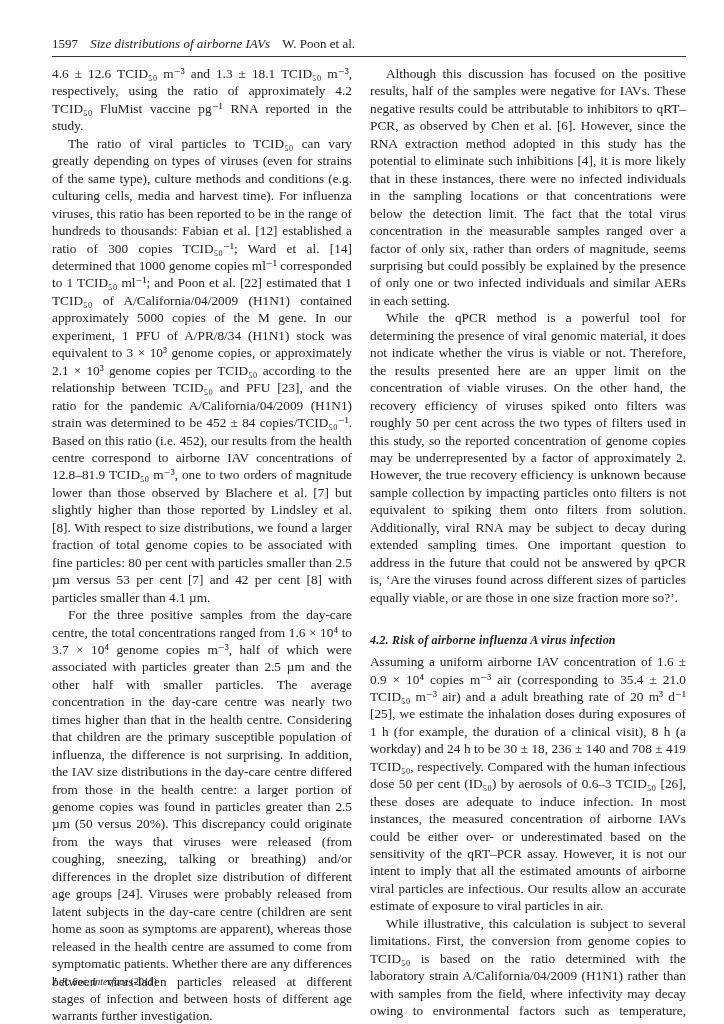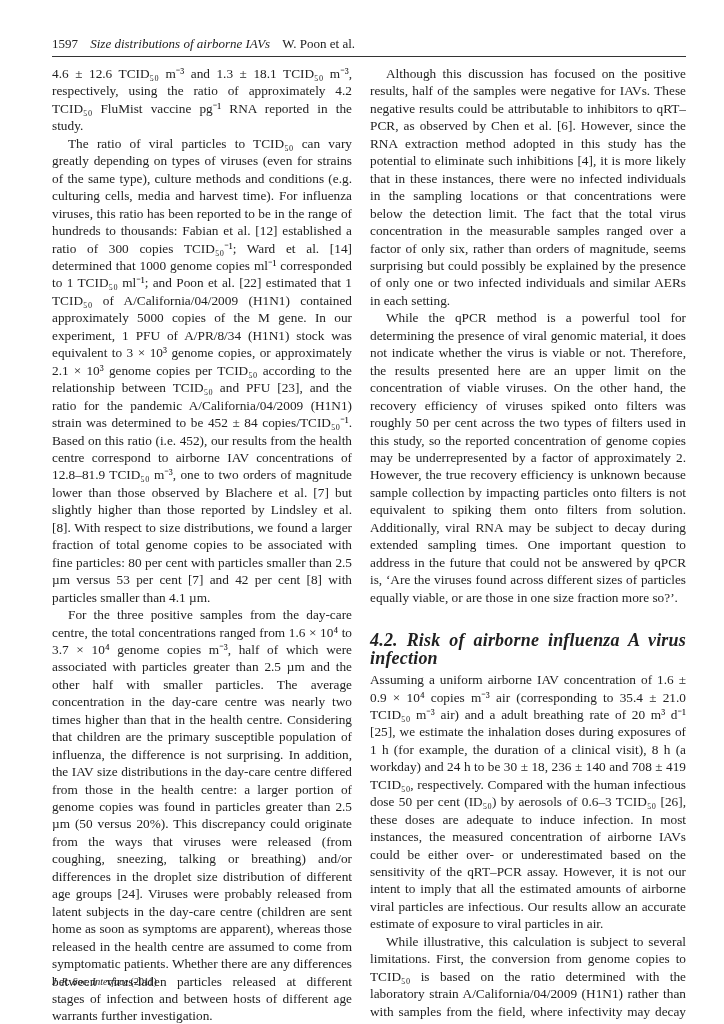--- a/index.html
+++ b/index.html
@@ -6,23 +6,23 @@
   body { width: 724px; height: 1024px; position: relative; overflow: hidden;
          font-family: "Liberation Serif", "DejaVu Serif", serif; color: #222; }
   .header { position: absolute; left: 52px; top: 36px; width: 634px; height: 20px;
             font-size: 13px; border-bottom: 1px solid #333; }
   .header span { margin-right: 9px; }
   .header .it { font-style: italic; margin-top: 42px; }
   .col { position: absolute; top: 65px; font-size: 13.3px; line-height: 17.45px;
          text-align: justify; }
   .col.left { left: 52px; width: 300px; }
   .col.right { left: 370px; width: 316px; }
-  .col p { margin: 0; text-indent: 16px; font-family: Liberation Serif, serif; }
+  .col p { margin: 0; text-indent: 16px; }
   .col p.noind { text-indent: 0; }
-  .col h3 { margin: 25px 0 4px 0; font-size: 18px; font-style: italic; font-weight: bold;
+  .col h3 { margin: 25px 0 4px 0; font-size: 12px; font-style: italic; font-weight: bold;
             line-height: 18px; letter-spacing: 0.2px; }
   .footer { position: absolute; left: 52px; top: 976px; font-size: 10px; font-style: italic; }
   .footer .yr { font-style: normal; }
 </style>
 </head>
 <body>
 
 <div class="header">
   <span>1597</span>
   <span class="it">Size distributions of airborne IAVs</span>

